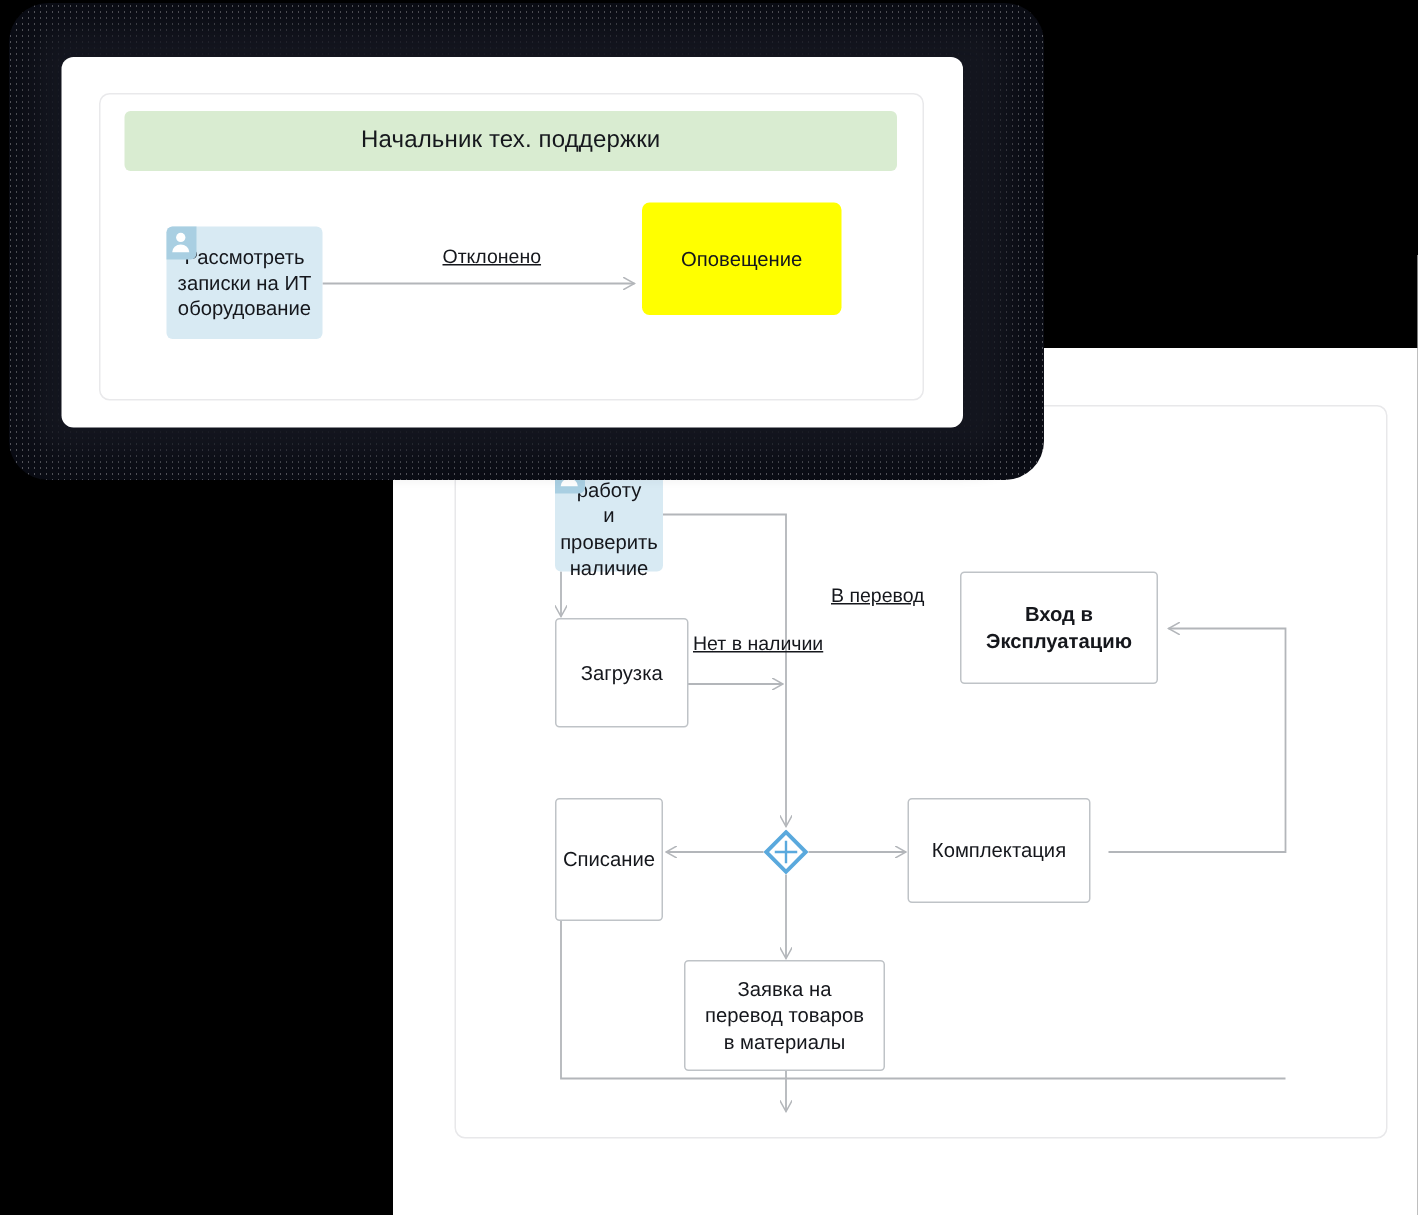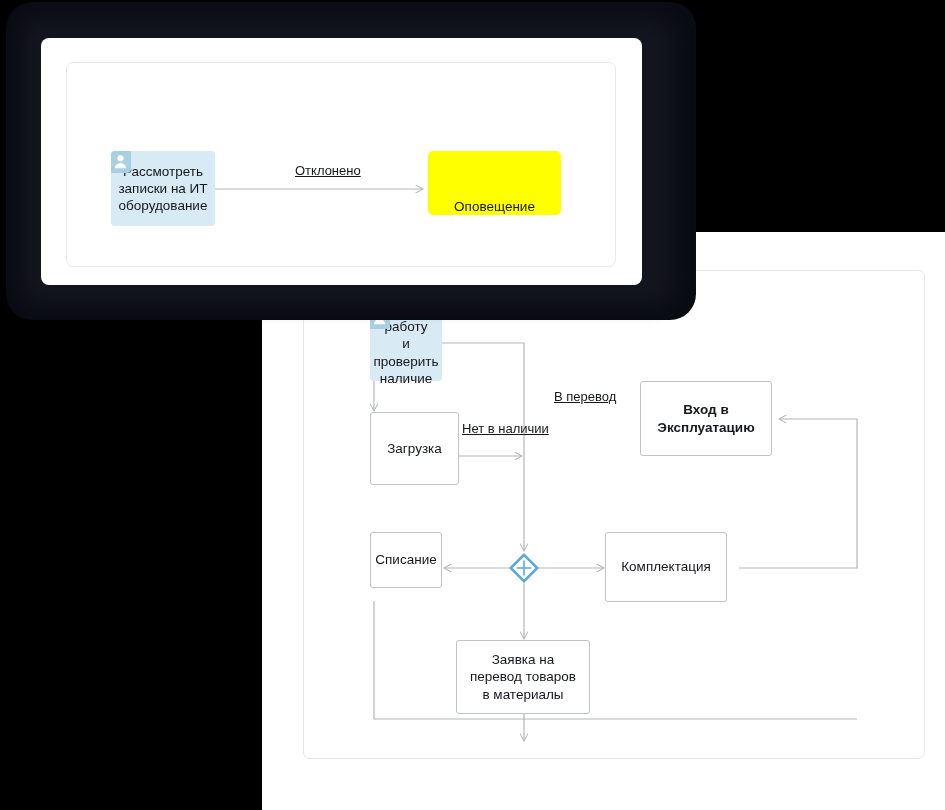--- a/index.html
+++ b/index.html
@@ -123,21 +123,21 @@
         </span>
         <span class="txt" style="white-space:pre-line;">Взять в работу
 и проверить
 наличие</span>
       </div>
 
       <div class="node plain" style="left:66px;top:141px;width:89px;height:73px;">
         <span class="txt">Загрузка</span>
       </div>
 
-      <div class="node plain" style="left:66px;top:261px;width:72px;height:56px;">
+      <div class="node plain" style="left:66px;top:261px;width:72px;height:82px;">
         <span class="txt">Списание</span>
       </div>
 
       <div class="node plain" style="left:301px;top:261px;width:122px;height:70px;">
         <span class="txt">Комплектация</span>
       </div>
 
       <div class="node plain" style="left:336px;top:110px;width:132px;height:75px;font-weight:bold;">
         <span class="txt" style="white-space:pre-line;">Вход в
 Эксплуатацию</span>
@@ -161,20 +161,23 @@
 
     </div>
   </div>
 
   <div class="shadow-noise"></div>
   <div class="shadow-soft"></div>
 
   <div class="card-front">
     <div class="panel-front">
 
+      <div class="lane-header">
+        <span>Начальник тех. поддержки</span>
+      </div>
 
       <svg class="edges" viewBox="0 0 548 203">
         <g fill="none" stroke="#b3b6ba" stroke-width="1.2">
           <path d="M 148 126 L 356 126" marker-end="url(#ah2)"></path>
         </g>
         <defs>
           <marker id="ah2" viewBox="0 0 10 10" refX="9" refY="5" markerWidth="7" markerHeight="7" orient="auto-start-reverse">
             <path d="M 0 0 L 9 5 L 0 10" fill="none" stroke="#b3b6ba" stroke-width="1.2"></path>
           </marker>
         </defs>
@@ -185,21 +188,21 @@
           <svg width="13" height="15" viewBox="0 0 13 15">
             <circle cx="6.5" cy="4.3" r="3.1" fill="#ffffff"></circle>
             <path d="M0.8 14.2 a5.7 5.2 0 0 1 11.4 0 z" fill="#ffffff"></path>
           </svg>
         </span>
         <span class="txt" style="white-space:pre-line;">Рассмотреть
 записки на ИТ
 оборудование</span>
       </div>
 
-      <div class="node alert" style="left:361px;top:88px;width:133px;height:64px;align-items:flex-end;">
+      <div class="node alert" style="left:361px;top:72px;width:133px;height:75px;">
         <span class="txt">Оповещение</span>
       </div>
 
       <div class="elabel" style="left:228px;top:100px;">Отклонено</div>
 
     </div>
   </div>
 
 </div>
 

